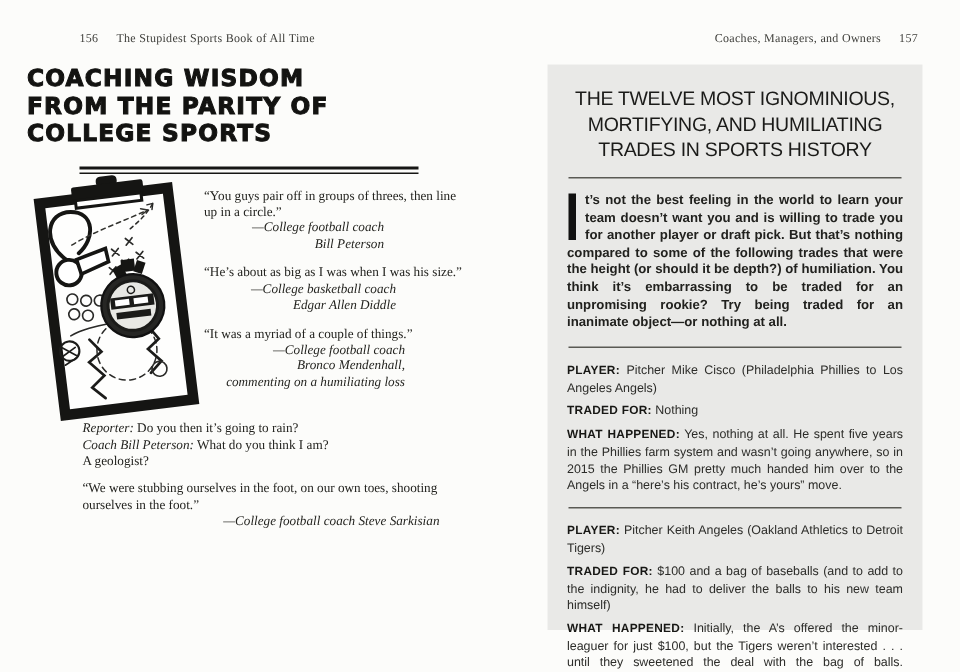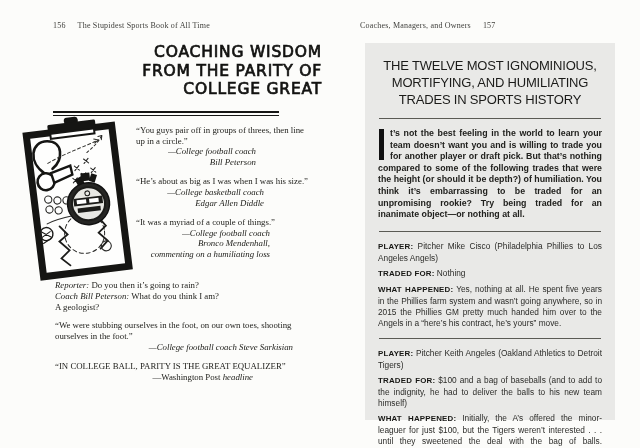--- a/index.html
+++ b/index.html
@@ -6,22 +6,22 @@
   body{
     width:640px;height:448px;position:relative;overflow:hidden;
     background:#fcfcfa;color:#1c1c1a;
     font-family:"Liberation Serif", serif;
     -webkit-font-smoothing:antialiased;
   }
   
   .lp-running{position:absolute;top:21px;left:53px;font-size:8px;color:#3e3e3a;letter-spacing:.2px;white-space:nowrap;}
   .lp-running .folio{margin-right:12px;}
   .lp-title{
-    position:absolute;top:43px;left:18px;width:304px;text-align:right;
-    font-family:"DejaVu Sans", sans-serif;font-weight:400;
+    position:absolute;top:43px;left:18px;width:304px;text-align:left;
+    font-family:"DejaVu Sans", sans-serif;font-weight:700;
     font-size:15.5px;line-height:18.5px;letter-spacing:.8px;color:#131311;
     -webkit-text-stroke:.7px #131311;
   }
   .lp-rule{position:absolute;top:111px;left:53px;width:226px;height:2px;
     border-top:2.2px solid #161614;border-bottom:1.6px solid #161614;}
   .lp-illus{position:absolute;left:18px;top:108px;width:120px;height:186px;}
   .lp-quotes{position:absolute;left:136px;top:125px;width:178px;
     font-size:8.8px;line-height:10.6px;color:#23231f;}
   .quote{margin-bottom:9px;}
   .attr{font-style:italic;text-align:right;}
@@ -29,21 +29,21 @@
   .attr.q2{padding-right:50px;}
   .attr.q3{padding-right:44px;}
   .lp-lower{position:absolute;left:55px;top:280px;width:252px;
     font-size:8.8px;line-height:10.8px;color:#23231f;}
   .lp-block{margin-bottom:8px;}
   .speaker{font-style:italic;}
   .attr.sark{padding-right:14px;}
   .attr.wp{padding-right:54px;font-style:normal;}
   .attr.wp .it{font-style:italic;}
   
-  .rp-running{position:absolute;top:21px;left:360px;width:252px;
+  .rp-running{position:absolute;top:21px;left:360px;width:252px;text-align:right;
     font-size:8px;color:#3e3e3a;letter-spacing:.2px;white-space:nowrap;}
   .rp-running .folio{margin-left:12px;}
   .panel{position:absolute;left:365px;top:43px;width:250px;height:377px;
     background:#e9e9e7;box-sizing:border-box;padding:12px 13px 0;}
   .rp-title{text-align:center;margin-top:2px;
     font-family:"Liberation Sans", sans-serif;font-weight:400;
     font-size:13px;line-height:17px;letter-spacing:-.2px;color:#1b1b19;white-space:nowrap;}
   .rp-rule{border:none;border-top:1.1px solid #5a5a54;margin:10px 1px 9px;}
   .intro{font-family:"Liberation Sans", sans-serif;font-weight:700;
     font-size:8.8px;line-height:11.6px;color:#21211e;text-align:justify;}
@@ -59,21 +59,21 @@
 
 <div>
 
   <div class="lp-running">
     <span class="folio">156</span><span>The Stupidest Sports Book of All Time</span>
   </div>
 
   <div class="lp-title">
     <div>COACHING WISDOM</div>
     <div>FROM THE PARITY OF</div>
-    <div>COLLEGE GREAT</div>
+    <div>COLLEGE SPORTS</div>
   </div>
 
   <div class="lp-rule"></div>
 
   <svg class="lp-illus" viewBox="0 0 120 186" aria-hidden="true">
     <g transform="rotate(-7 60 96)" stroke-linecap="round">
       <rect x="17" y="22" width="86" height="142" fill="#fefefd" stroke="#151513" stroke-width="7"></rect>
       <rect x="56" y="9" width="14" height="7" rx="3" fill="#151513"></rect>
       <rect x="39" y="14" width="48" height="9" rx="1.5" fill="#151513"></rect>
       <rect x="41" y="23" width="44" height="5" fill="#fff" stroke="#151513" stroke-width="2"></rect>
@@ -143,24 +143,20 @@
   <div class="lp-lower">
     <div class="lp-block">
       <div><span class="speaker">Reporter:</span><span> Do you then it’s going to rain?</span></div>
       <div><span class="speaker">Coach Bill Peterson:</span><span> What do you think I am?</span></div>
       <div><span class="speaker"></span><span>A geologist?</span></div>
     </div>
     <div class="lp-block">
       <div>“We were stubbing ourselves in the foot, on our own toes, shooting ourselves in the foot.”</div>
       <div class="attr sark">—College football coach Steve Sarkisian</div>
     </div>
-    <div class="lp-block">
-      <div>“IN COLLEGE BALL, PARITY IS THE GREAT EQUALIZER”</div>
-      <div class="attr wp"><span>—Washington Post </span><span class="it">headline</span></div>
-    </div>
   </div>
 </div>
 
 <div>
 
   <div class="rp-running">
     <span>Coaches, Managers, and Owners</span><span class="folio">157</span>
   </div>
 
   <div class="panel">

